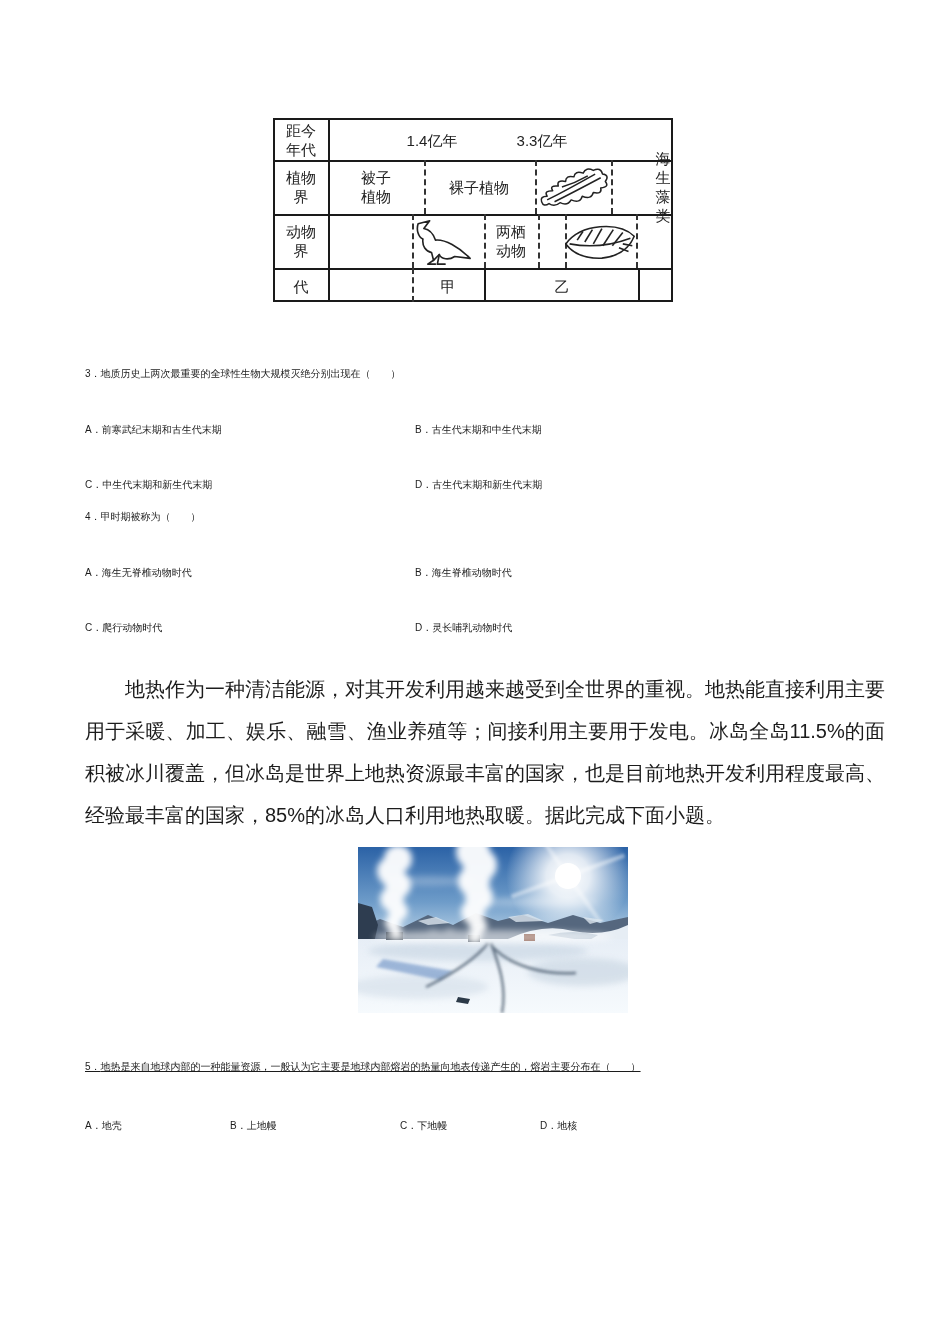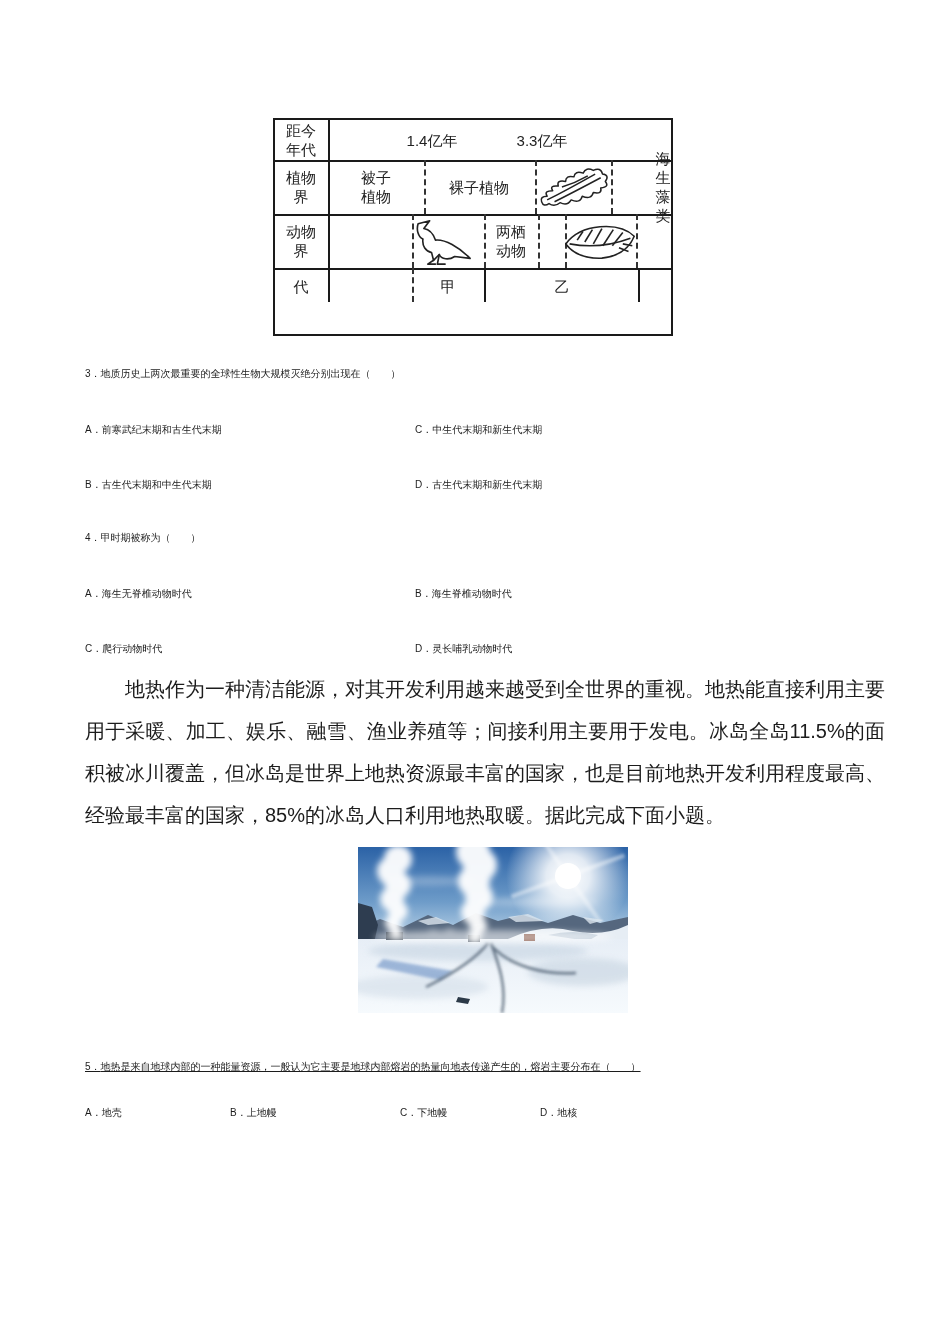--- a/index.html
+++ b/index.html
@@ -13,21 +13,21 @@
     color: #1c1c1c;
     overflow: hidden;
   }
 
   
   .geo-table {
     position: absolute;
     left: 273px;
     top: 118px;
     width: 400px;
-    height: 218px;
+    height: 184px;
     border: 2.5px solid #1a1a1a;
   }
   .geo-table .cell {
     position: absolute;
     transform: translate(-50%, -50%);
     text-align: center;
     font-size: 15px;
     line-height: 19px;
     white-space: pre-line;
     color: #222;
@@ -42,21 +42,21 @@
   .qtitle { display: block; line-height: 20px; }
   .opts-2col {
     display: grid;
     grid-template-columns: 330px 1fr;
     row-gap: 35px;
     margin-top: 36px;
   }
   .opts-4col {
     display: grid;
     grid-template-columns: 145px 170px 140px 1fr;
-    margin-top: 15px;
+    margin-top: 28px;
   }
   .opt { line-height: 20px; }
   .wraptext { line-height: 42px; text-align: justify; text-decoration: underline; }
 
   
   .passage {
     position: absolute;
     left: 85px;
     width: 800px;
     font-size: 20px;
@@ -149,27 +149,27 @@
 
     <div class="cell" style="left:26px;top:166px">代</div>
     <div class="cell" style="left:173px;top:166px">甲</div>
     <div class="cell" style="left:287px;top:166px">乙</div>
   </div>
 
   <div class="qblock" style="top:364px">
     <span class="qtitle"><span>3．</span><span>地质历史上两次最重要的全球性生物大规模灭绝分别出现在（　　）</span></span>
     <div class="opts-2col">
       <div class="opt"><span>A．</span><span>前寒武纪末期和古生代末期</span></div>
+      <div class="opt"><span>B．</span><span>古生代末期和中生代末期</span></div>
       <div class="opt"><span>C．</span><span>中生代末期和新生代末期</span></div>
-      <div class="opt"><span>B．</span><span>古生代末期和中生代末期</span></div>
       <div class="opt"><span>D．</span><span>古生代末期和新生代末期</span></div>
     </div>
   </div>
 
-  <div class="qblock" style="top:528px">
+  <div class="qblock" style="top:507px">
     <span class="qtitle"><span>4．</span><span>甲时期被称为（　　）</span></span>
     <div class="opts-2col">
       <div class="opt"><span>A．</span><span>海生无脊椎动物时代</span></div>
       <div class="opt"><span>B．</span><span>海生脊椎动物时代</span></div>
       <div class="opt"><span>C．</span><span>爬行动物时代</span></div>
       <div class="opt"><span>D．</span><span>灵长哺乳动物时代</span></div>
     </div>
   </div>
 
   <p class="passage" style="top:668px">地热作为一种清洁能源，对其开发利用越来越受到全世界的重视。地热能直接利用主要用于采暖、加工、娱乐、融雪、渔业养殖等；间接利用主要用于发电。冰岛全岛11.5%的面积被冰川覆盖，但冰岛是世界上地热资源最丰富的国家，也是目前地热开发利用程度最高、经验最丰富的国家，85%的冰岛人口利用地热取暖。据此完成下面小题。</p>

